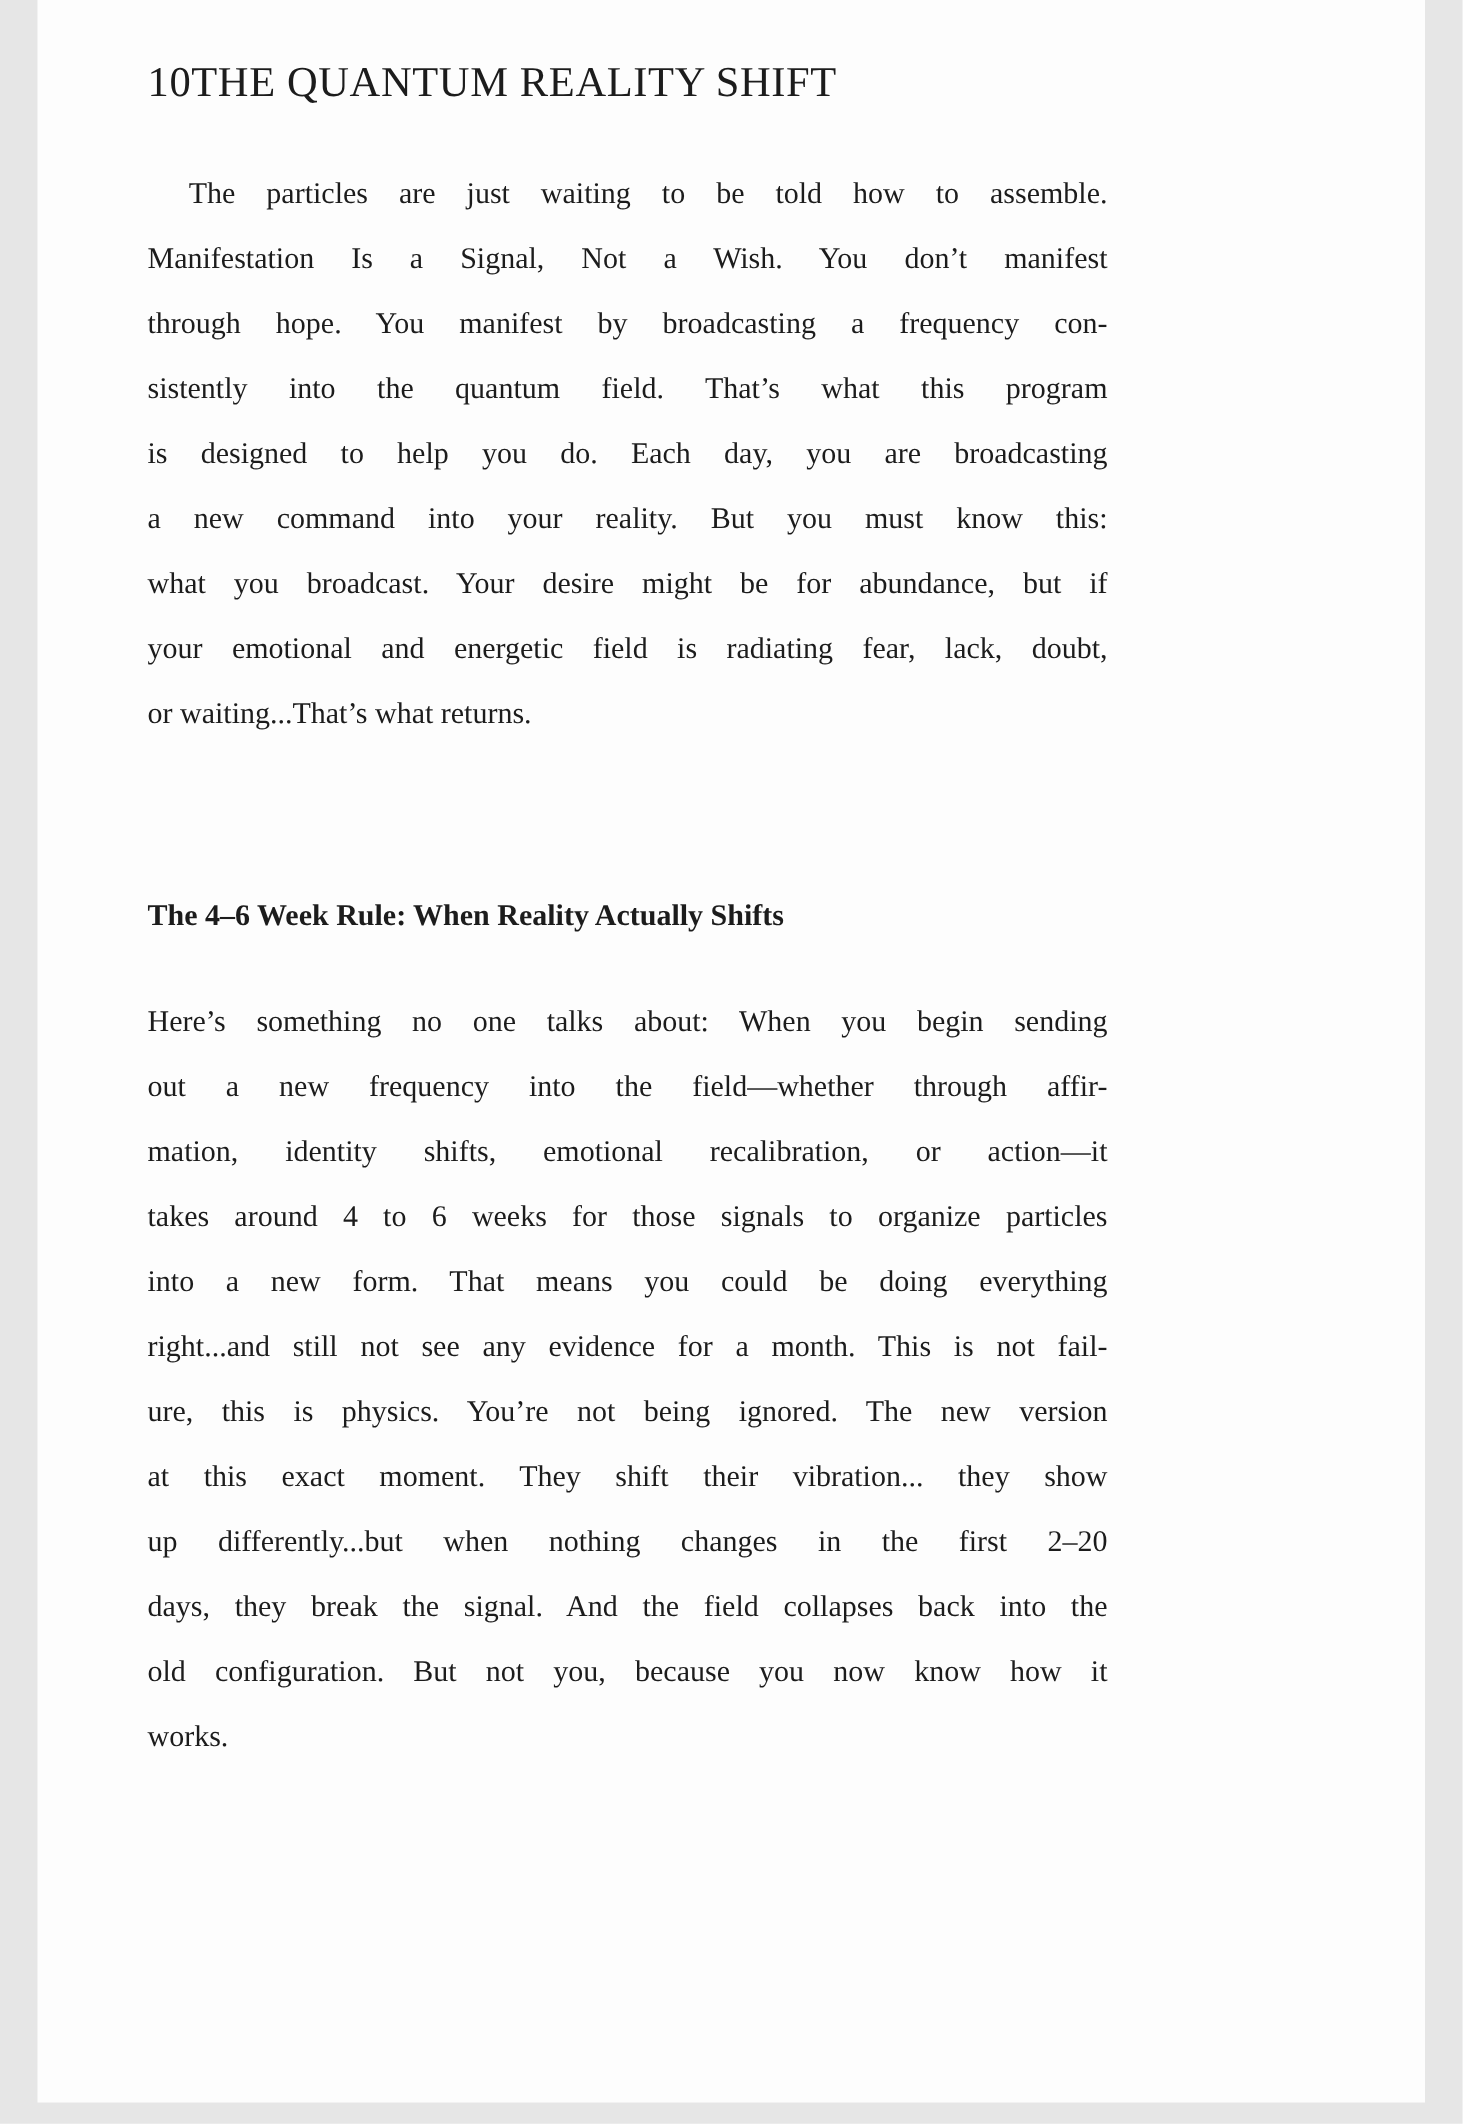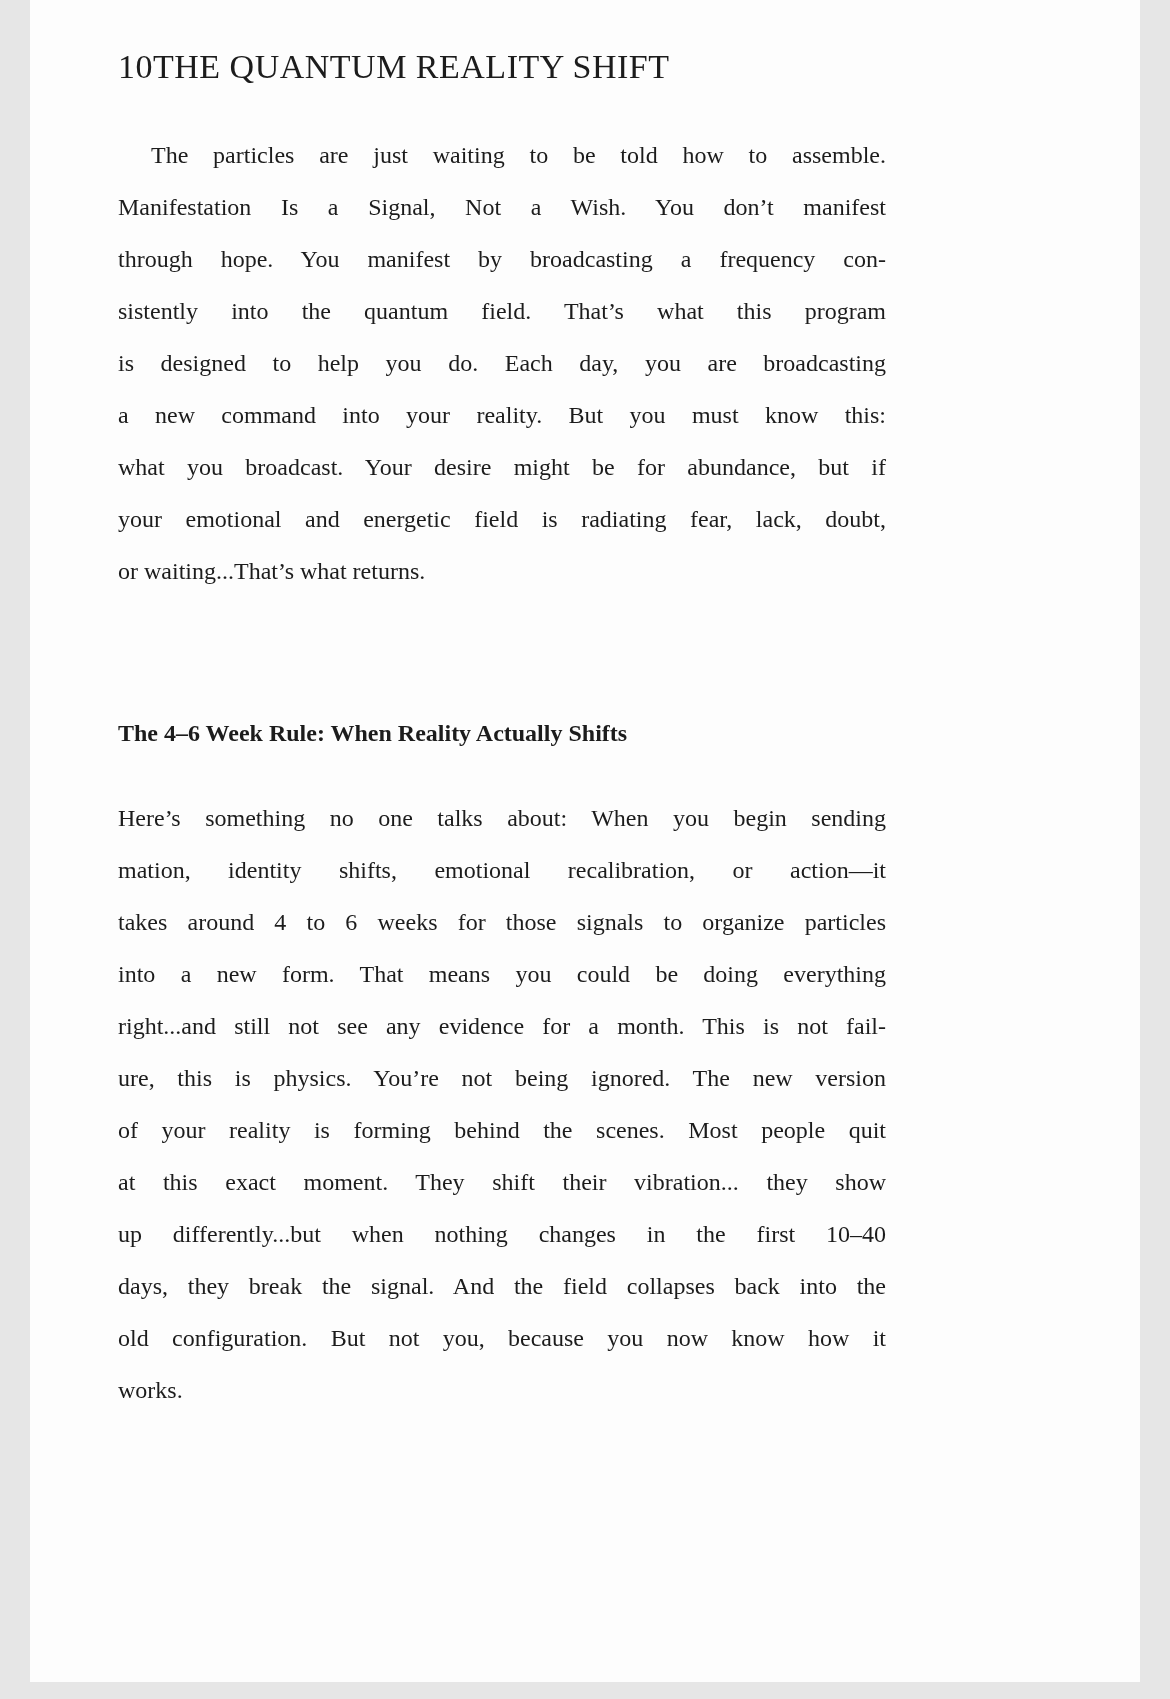--- a/index.html
+++ b/index.html
@@ -86,27 +86,27 @@
         <div class="line">a new command into your reality. But you must know this:</div>
         <div class="line">what you broadcast. Your desire might be for abundance, but if</div>
         <div class="line">your emotional and energetic field is radiating fear, lack, doubt,</div>
         <div class="line last">or waiting...That’s what returns.</div>
       </div>
 
     <div class="section-heading">The 4–6 Week Rule: When Reality Actually Shifts</div>
 
     <div class="para para-2">
         <div class="line">Here’s something no one talks about: When you begin sending</div>
+        <div class="line">out a new frequency into the field—whether through affir-</div>
         <div class="line">mation, identity shifts, emotional recalibration, or action—it</div>
         <div class="line">takes around 4 to 6 weeks for those signals to organize particles</div>
         <div class="line">into a new form. That means you could be doing everything</div>
         <div class="line">right...and still not see any evidence for a month. This is not fail-</div>
         <div class="line">ure, this is physics. You’re not being ignored. The new version</div>
-        <div class="line">of your reality is forming behind the scenes. Most people quit</div>
         <div class="line">at this exact moment. They shift their vibration... they show</div>
-        <div class="line">up differently...but when nothing changes in the first 10–40</div>
+        <div class="line">up differently...but when nothing changes in the first 2–20</div>
         <div class="line">days, they break the signal. And the field collapses back into the</div>
         <div class="line">old configuration. But not you, because you now know how it</div>
         <div class="line last">works.</div>
       </div>
 
   </div>
 </div>
 
 </body></html>

